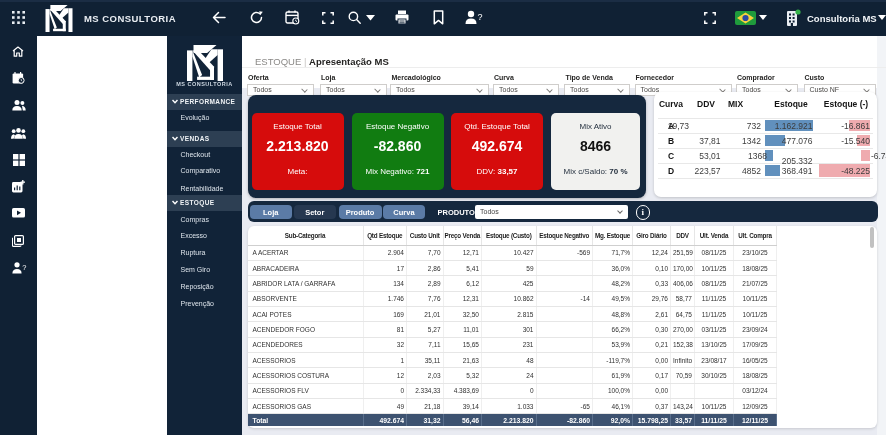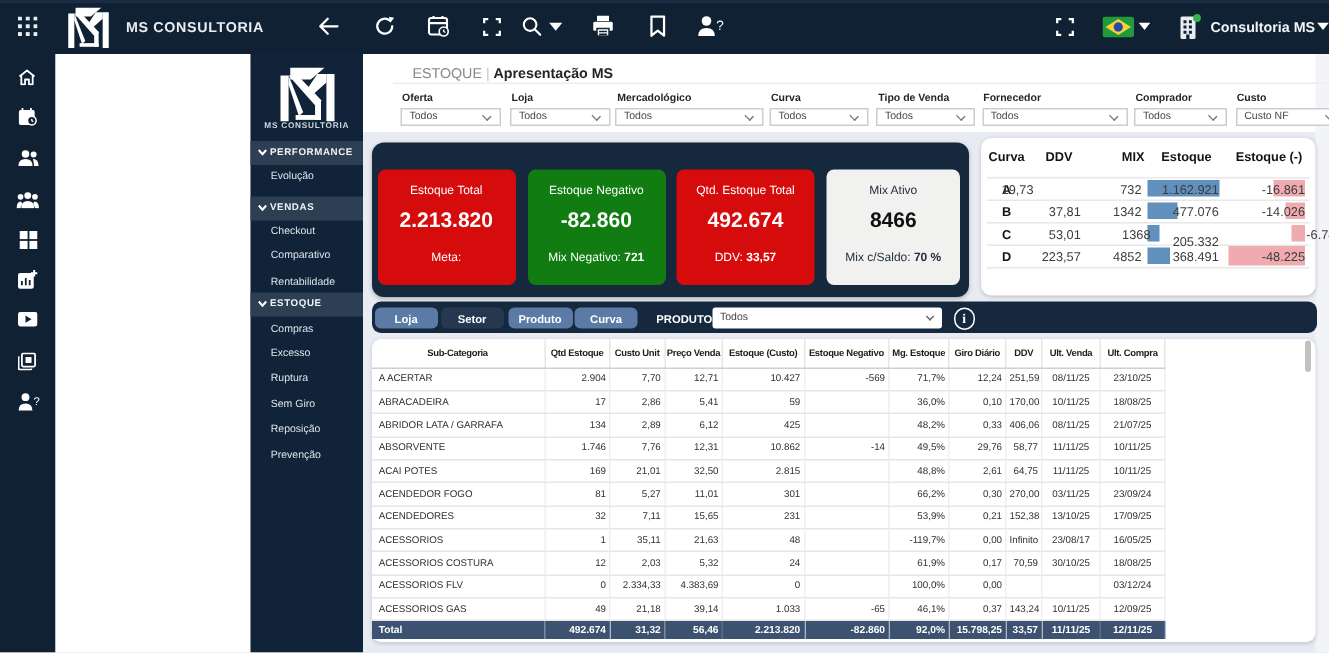--- a/index.html
+++ b/index.html
@@ -264,21 +264,21 @@
       <span class="t">ESTOQUE</span>
     </div>
   <div class="navitem" style="top:180.2px;">Compras</div>
   <div class="navitem" style="top:196.3px;">Excesso</div>
   <div class="navitem" style="top:213px;">Ruptura</div>
   <div class="navitem" style="top:229.7px;">Sem Giro</div>
   <div class="navitem" style="top:247.1px;">Reposição</div>
   <div class="navitem" style="top:264.1px;">Prevenção</div>
 </div>
 
-<div class="abs" id="filters" style="left:0;top:0;width:764px;height:90px;margin-left:20px;">
+<div class="abs" id="filters" style="left:0;top:12px;width:764px;height:90px;">
   <div class="abs" style="left:255px;top:44px;font-size:9.5px;color:#8a8886;">ESTOQUE <span style="color:#c8c6c4;">|</span> <span style="color:#252423;font-weight:bold;">Apresentação MS</span></div>
   <div class="abs" style="left:242px;top:54.5px;width:644px;height:1px;background:#ededed;"></div>
   <div class="flabel" style="left:248px;">Oferta</div>
   <div class="flabel" style="left:321px;">Loja</div>
   <div class="flabel" style="left:391.5px;">Mercadológico</div>
   <div class="flabel" style="left:494px;">Curva</div>
   <div class="flabel" style="left:565.5px;">Tipo de Venda</div>
   <div class="flabel" style="left:635.5px;">Fornecedor</div>
   <div class="flabel" style="left:737px;">Comprador</div>
   <div class="flabel" style="left:804.5px;">Custo</div>
@@ -313,21 +313,21 @@
       <div class="t2" style="color:#111;">8466</div>
       <div class="t3">Mix c/Saldo: <b>70 %</b></div>
   </div>
 </div>
 
 <div id="curvacard" class="abs"></div>
 <div class="abs" id="curva-content" style="left:654px;top:91.5px;width:223px;height:105.5px;font-size:8.5px;color:#3c3c3c;">
 
   <div class="abs" style="top:7px;left:0;width:34px;text-align:center;font-weight:bold;color:#141414;">Curva</div>
   <div class="abs" style="top:7px;left:34px;width:36px;text-align:center;font-weight:bold;color:#141414;">DDV</div>
-  <div class="abs" style="top:7px;left:74px;width:35px;text-align:right;font-weight:bold;color:#141414;">MIX</div>
+  <div class="abs" style="top:7px;left:74px;width:35px;text-align:left;font-weight:bold;color:#141414;">MIX</div>
   <div class="abs" style="top:7px;left:113px;width:48px;text-align:center;font-weight:bold;color:#141414;">Estoque</div>
   <div class="abs" style="top:7px;left:163px;width:58px;text-align:center;font-weight:bold;color:#141414;">Estoque (-)</div>
 
   <div class="abs" style="left:4px;top:26.1px;width:215px;height:1px;background:#e8e8e8;"></div>
   <div class="abs" style="left:4px;top:41.3px;width:215px;height:1px;background:#e8e8e8;"></div>
   <div class="abs" style="left:4px;top:56.5px;width:215px;height:1px;background:#e8e8e8;"></div>
   <div class="abs" style="left:4px;top:71.7px;width:215px;height:1px;background:#e8e8e8;"></div>
   <div class="abs" style="left:4px;top:86.9px;width:215px;height:1px;background:#e8e8e8;"></div>
 
   <div class="abs" style="left:110.5px;top:28.2px;width:48.9px;height:11px;background:#6190bd;"></div>
@@ -349,21 +349,21 @@
   <div class="abs" style="top:74.7px;left:20px;width:46.5px;text-align:right;">223,57</div>
   <div class="abs" style="top:29.1px;left:60px;width:47px;text-align:right;">732</div>
   <div class="abs" style="top:44.3px;left:60px;width:47px;text-align:right;">1342</div>
   <div class="abs" style="top:59.5px;left:60px;width:53px;text-align:right;">1368</div>
   <div class="abs" style="top:74.7px;left:60px;width:47px;text-align:right;">4852</div>
   <div class="abs" style="top:29.1px;left:100px;width:58.5px;text-align:right;">1.162.921</div>
   <div class="abs" style="top:44.3px;left:100px;width:58.5px;text-align:right;">477.076</div>
   <div class="abs" style="top:64px;left:100px;width:58.5px;text-align:right;">205.332</div>
   <div class="abs" style="top:74.7px;left:100px;width:58.5px;text-align:right;">368.491</div>
   <div class="abs" style="top:29.1px;left:152px;width:64px;text-align:right;">-16.861</div>
-  <div class="abs" style="top:44.3px;left:152px;width:64px;text-align:right;">-14.026</div>
+  <div class="abs" style="top:44.3px;left:152px;width:64px;text-align:right;">-15.540</div>
   <div class="abs" style="top:59.5px;left:152px;width:64px;text-align:right;margin-left:25px;">-6.746</div>
   <div class="abs" style="top:74.7px;left:152px;width:64px;text-align:right;">-48.225</div>
 </div>
 
 <div id="tabbar" class="abs">
   <div class="tabbtn" style="left:2.5px; width:41.5px;">Loja</div>
   <div class="tabbtn" style="left:46px; width:42.5px; background:#263850;">Setor</div>
   <div class="tabbtn" style="left:91px; width:43px;">Produto</div>
   <div class="tabbtn" style="left:135.5px; width:42px;">Curva</div>
   <div style="position:absolute; left:190px; top:4px; color:#fff; font-size:7.5px; font-weight:bold; line-height:15px;">PRODUTO</div>

